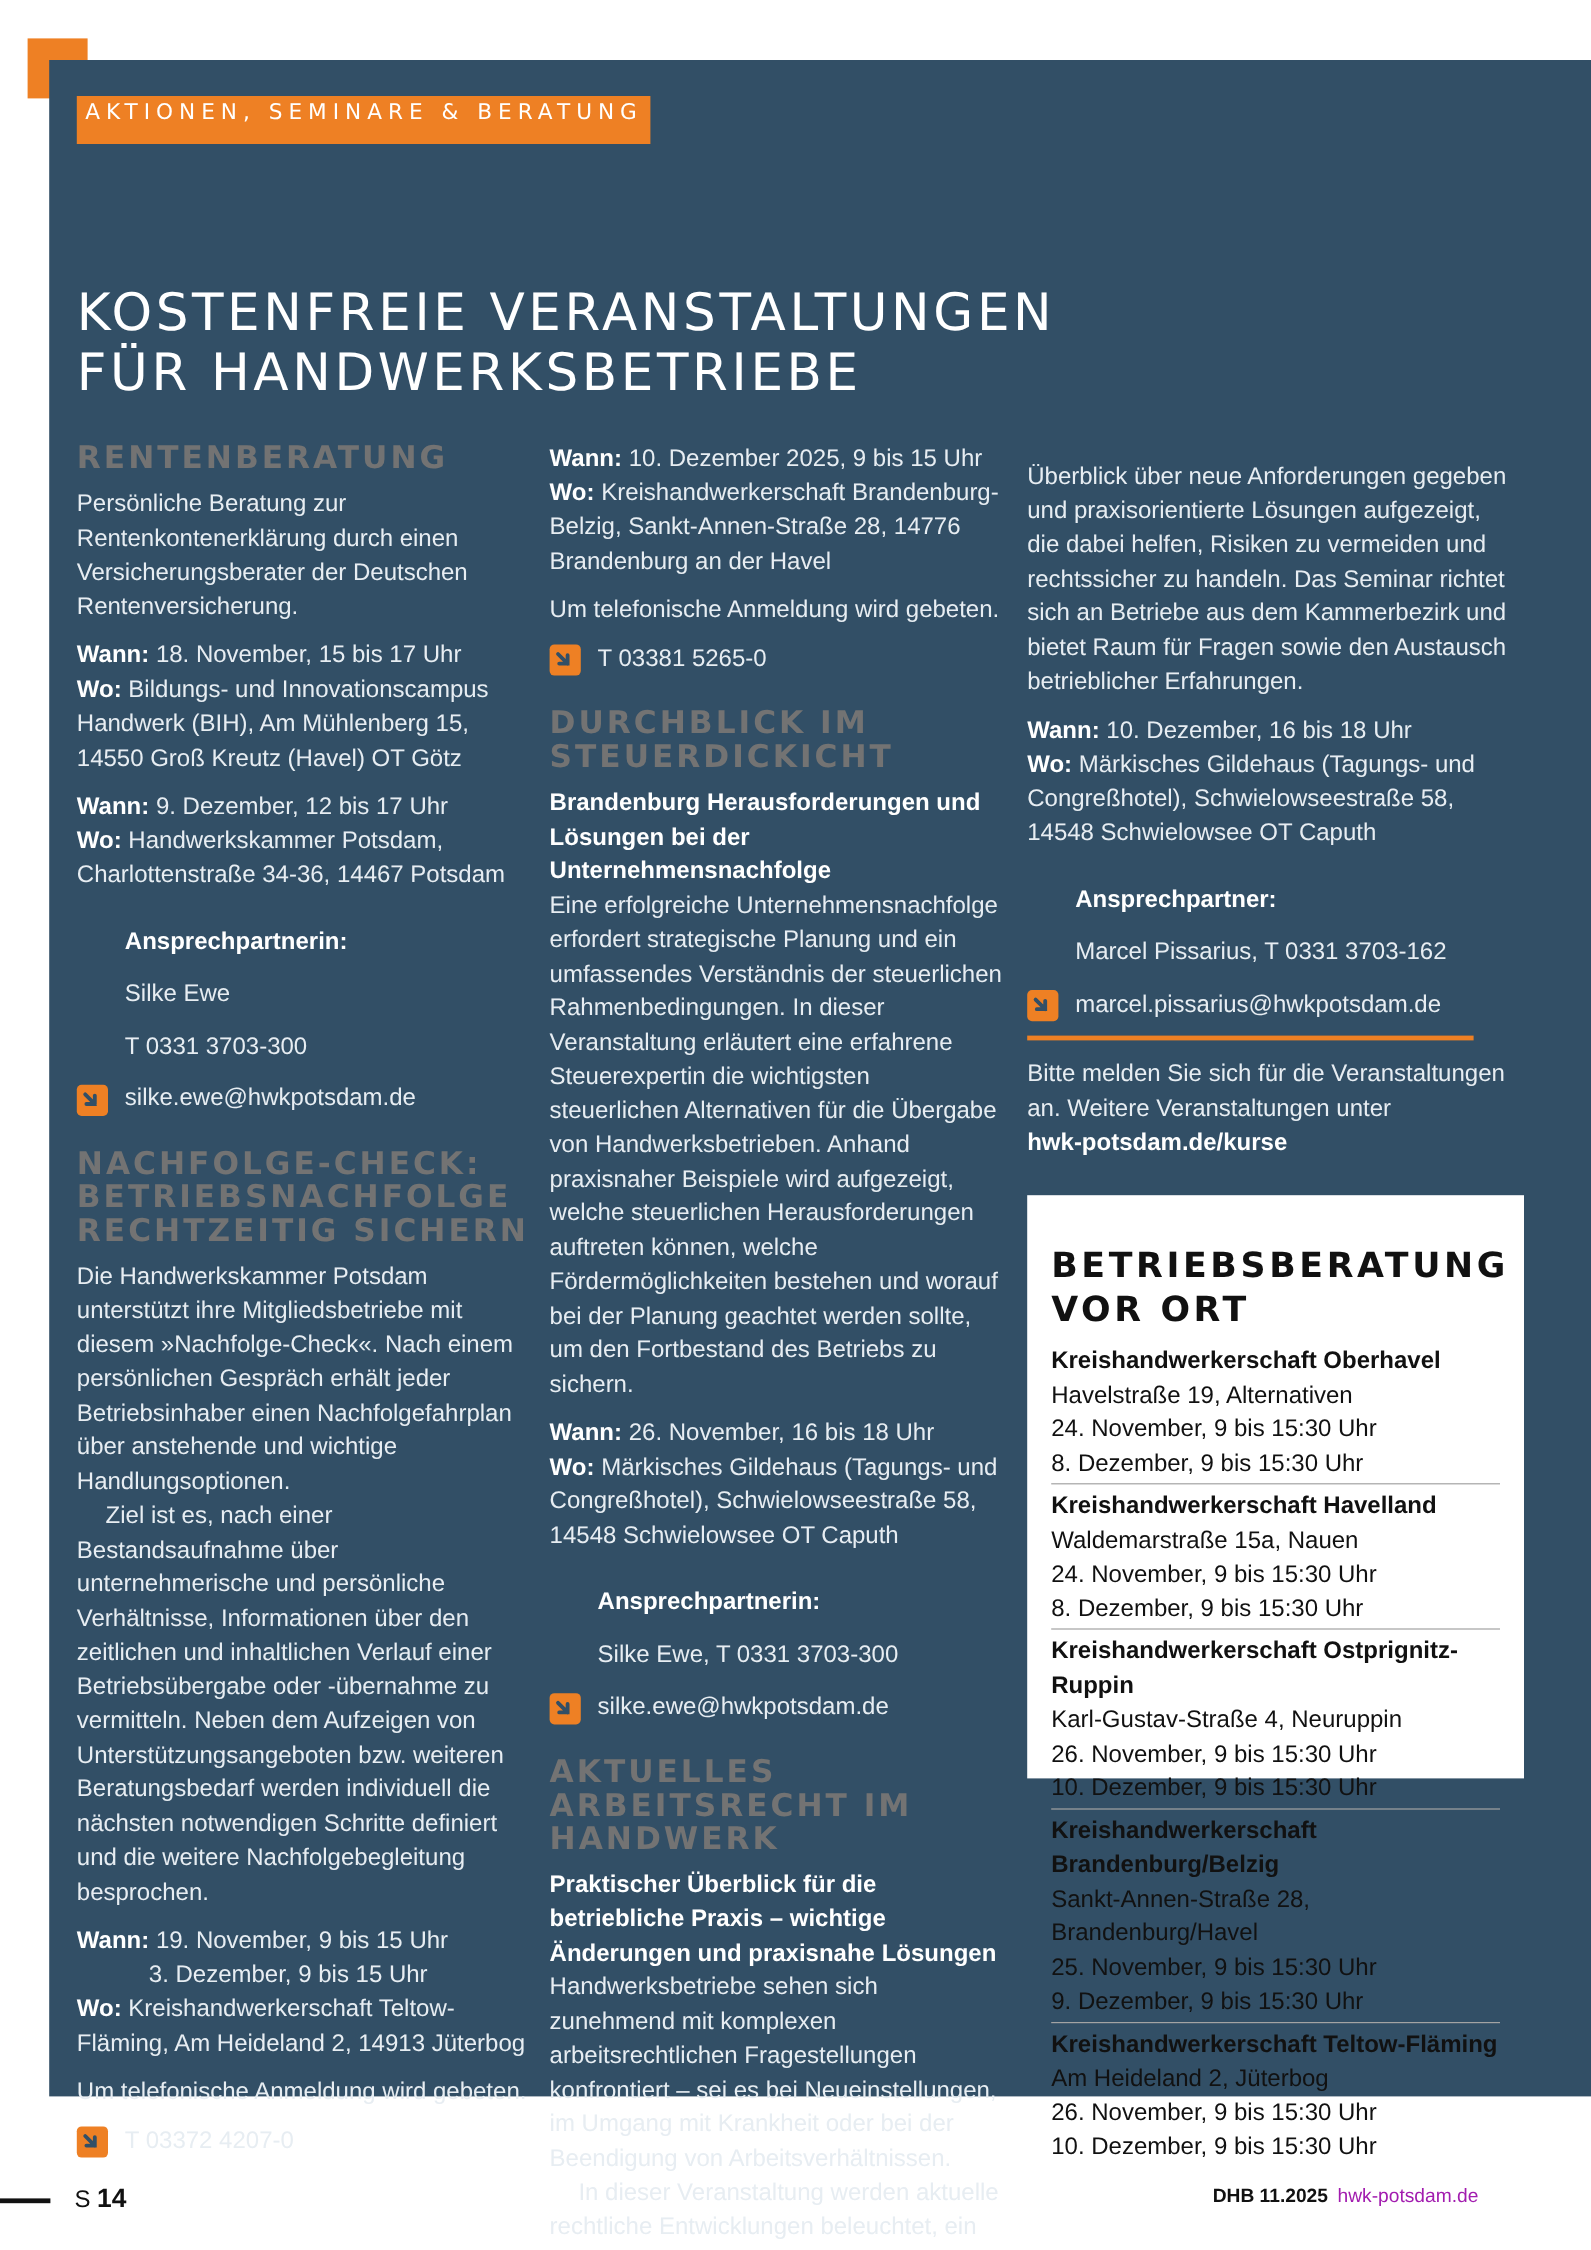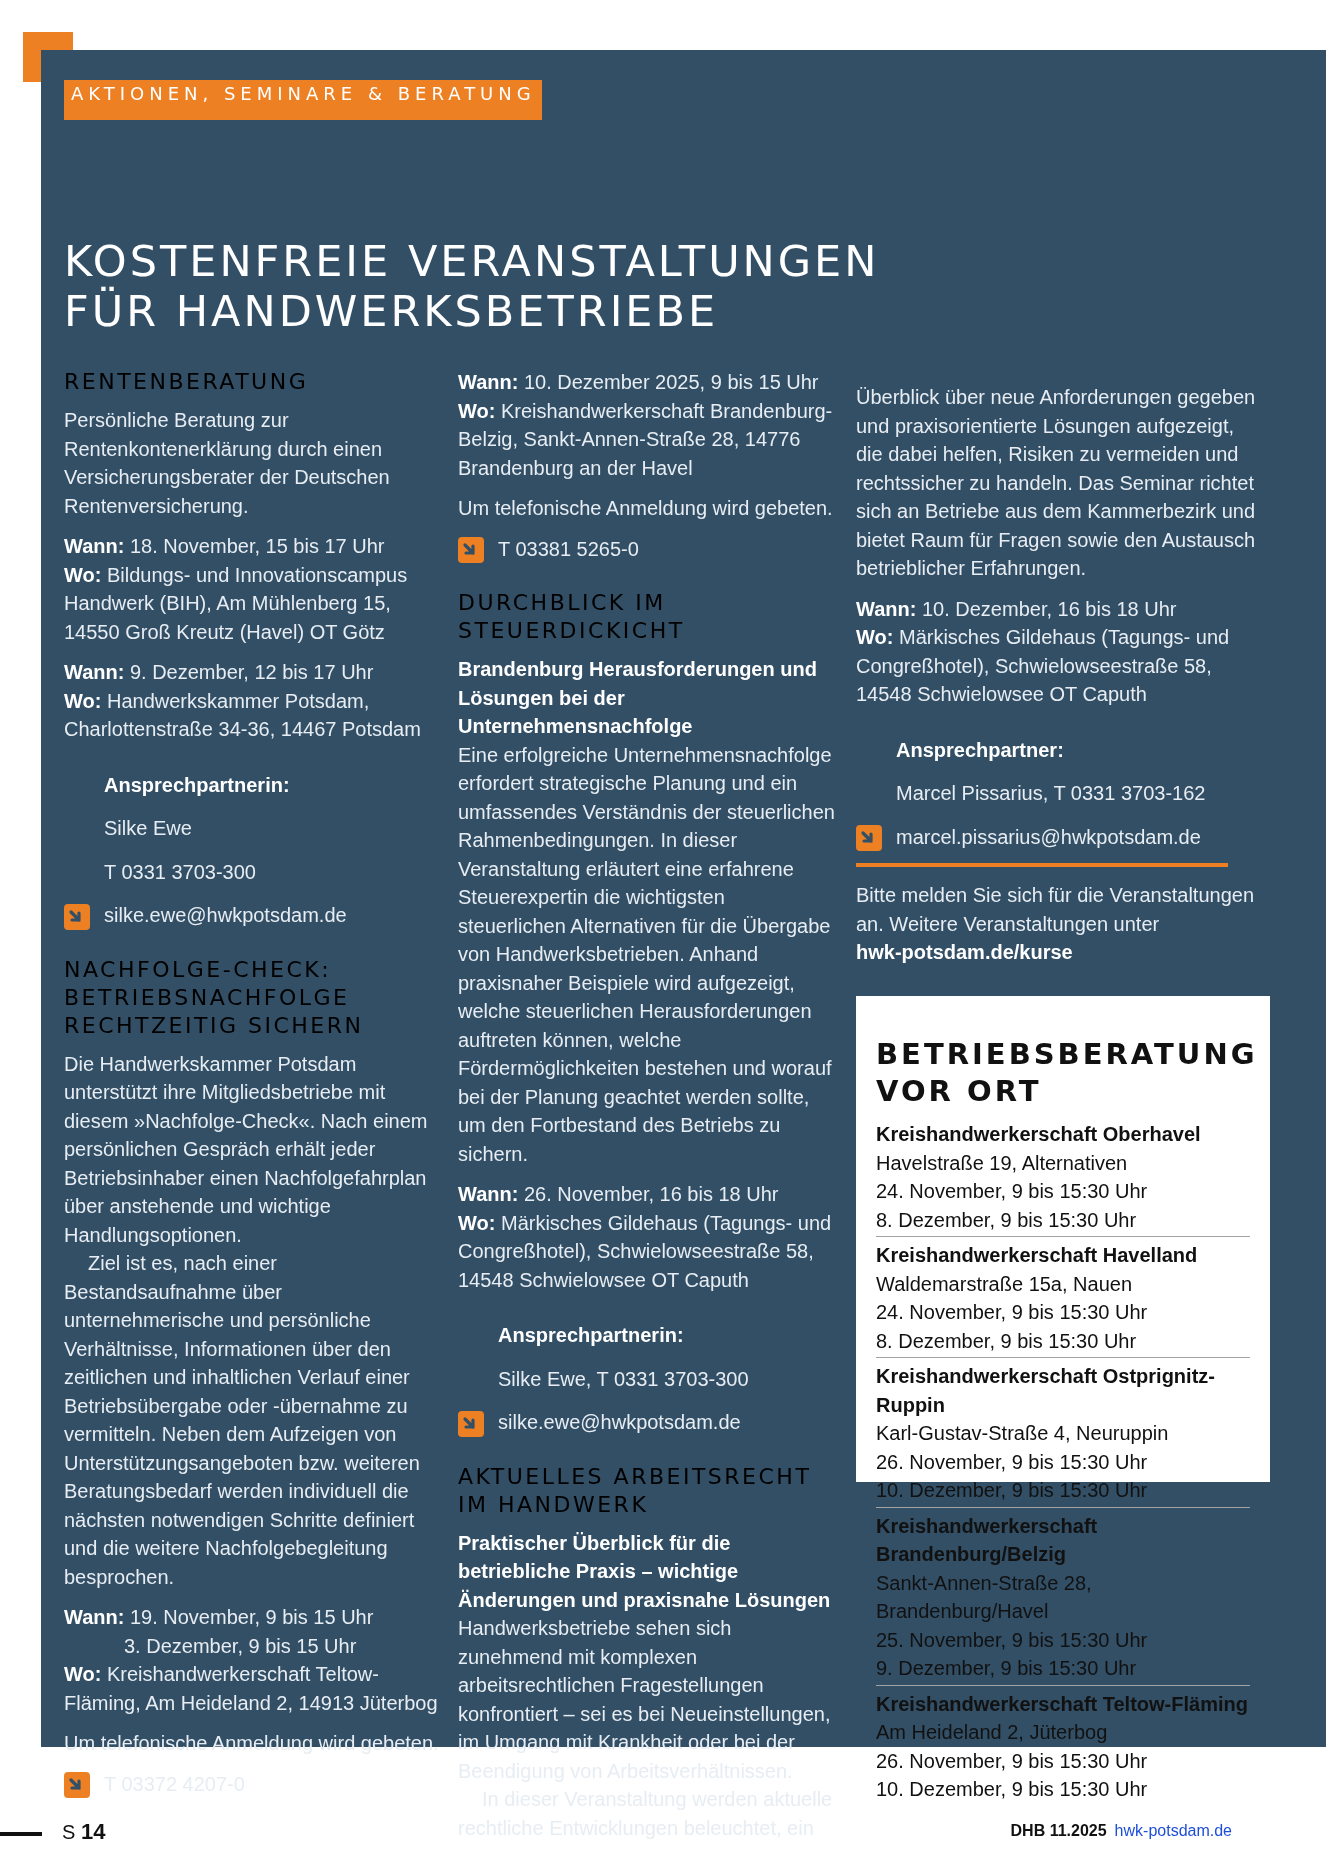--- a/index.html
+++ b/index.html
@@ -16,21 +16,21 @@
   }
   .title {
     position: absolute; left: 64px; top: 236px; color: #fff;
     font-family: "DejaVu Sans", sans-serif; font-size: 43px; line-height: 50px; letter-spacing: 3px; font-weight: normal;
   }
   .col { position: absolute; top: 368px; color: #e7edf2; font-size: 20px; line-height: 28.5px; }
   .col-1 { left: 64px; width: 380px; }
   .col-2 { left: 458px; width: 380px; top: 368px; }
   .col-3 { left: 856px; width: 400px; top: 383px; }
   .h {
-    color: #000000; font-family: "DejaVu Sans", sans-serif; font-weight: normal; font-size: 22px;
+    color: #737373; font-family: "DejaVu Sans", sans-serif; font-weight: bold; font-size: 26px;
     letter-spacing: 2.5px; line-height: 28px; margin: 0 0 10px 0; text-transform: uppercase;
   }
   p { margin: 0 0 12px 0; }
   .lbl { font-weight: bold; color: #fff; }
   .sub { font-weight: bold; color: #fff; margin: 0; }
   .indent { text-indent: 24px; }
   .contact { display: flex; align-items: flex-end; margin: 0 0 12px 0; }
   .arrow-icon {
     width: 26px; height: 26px; background: #ee8024; border-radius: 4px; flex: 0 0 26px; margin-right: 14px;
     display: flex; align-items: center; justify-content: center; margin-top: 1px;
@@ -46,21 +46,21 @@
     line-height: 37px; margin: 0 0 10px 0; color: #111;
   }
   .loc { font-size: 20px; line-height: 28.5px; padding-bottom: 2px; border-bottom: 1px solid #a3a3a3; margin-bottom: 4px; }
   .loc:last-child { border-bottom: none; }
   .loc-name { font-weight: bold; }
   .footer-bar { position: absolute; left: 0; top: 1832px; width: 42px; height: 4px; background: #111; }
   .footer-page { position: absolute; left: 62px; top: 1819px; font-size: 20px; color: #111; }
   .footer-page b { font-size: 22px; }
   .footer-right { position: absolute; right: 94px; top: 1822px; font-size: 16px; color: #111; }
   .footer-right b { margin-right: 8px; }
-  .footer-right span { color: #1d4ed8; }
+  .footer-right span { color: #a21caf; }
 </style>
 </head>
 <body>
 
 <div class="orange-square"></div>
 <div class="panel"></div>
 
 <div class="kicker">AKTIONEN, SEMINARE &amp; BERATUNG</div>
 <div class="title">
   <div>KOSTENFREIE VERANSTALTUNGEN</div>

